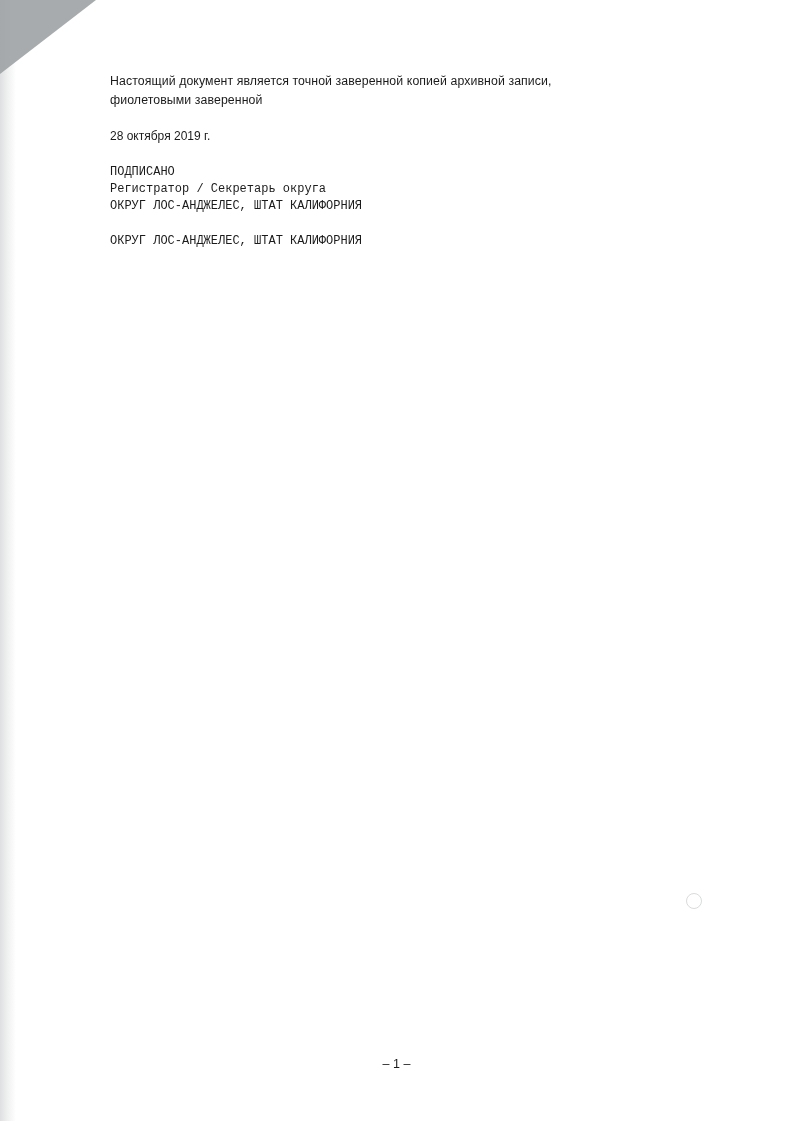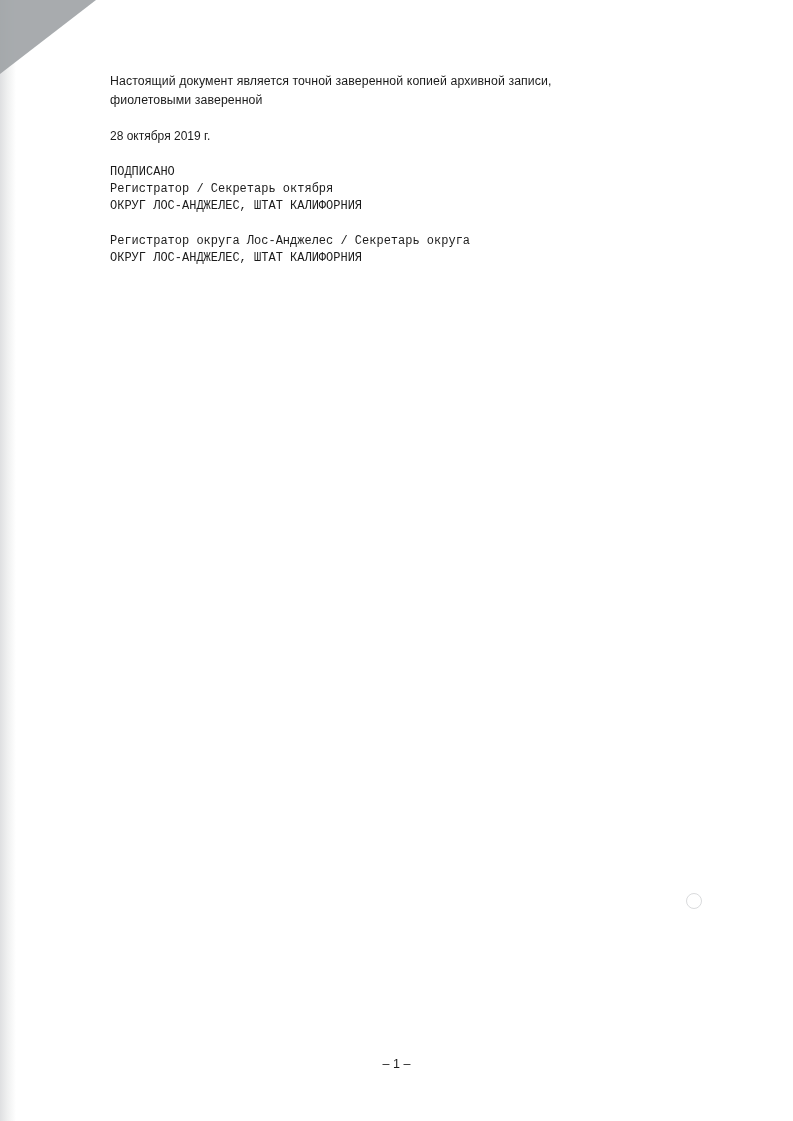--- a/index.html
+++ b/index.html
@@ -109,26 +109,25 @@
       <div class="para">Настоящий документ является точной заверенной копией архивной записи,</div>
       <div class="para">фиолетовыми заверенной</div>
     </div>
 
     <div class="block">
       <div class="line">28 октября 2019 г.</div>
     </div>
 
     <div class="block block-tight">
       <div class="line">ПОДПИСАНО</div>
-      <div class="line">Регистратор / Секретарь октября</div>
+      <div class="line">Регистратор / Секретарь округа</div>
       <div class="line">ОКРУГ ЛОС-АНДЖЕЛЕС, ШТАТ КАЛИФОРНИЯ</div>
     </div>
 
     <div class="block block-tight">
-      <div class="line">Регистратор округа Лос-Анджелес / Секретарь округа</div>
       <div class="line">ОКРУГ ЛОС-АНДЖЕЛЕС, ШТАТ КАЛИФОРНИЯ</div>
     </div>
 
   </div>
 
   <div class="page-number">– 1 –</div>
 
 </div>
 
 </body></html>

